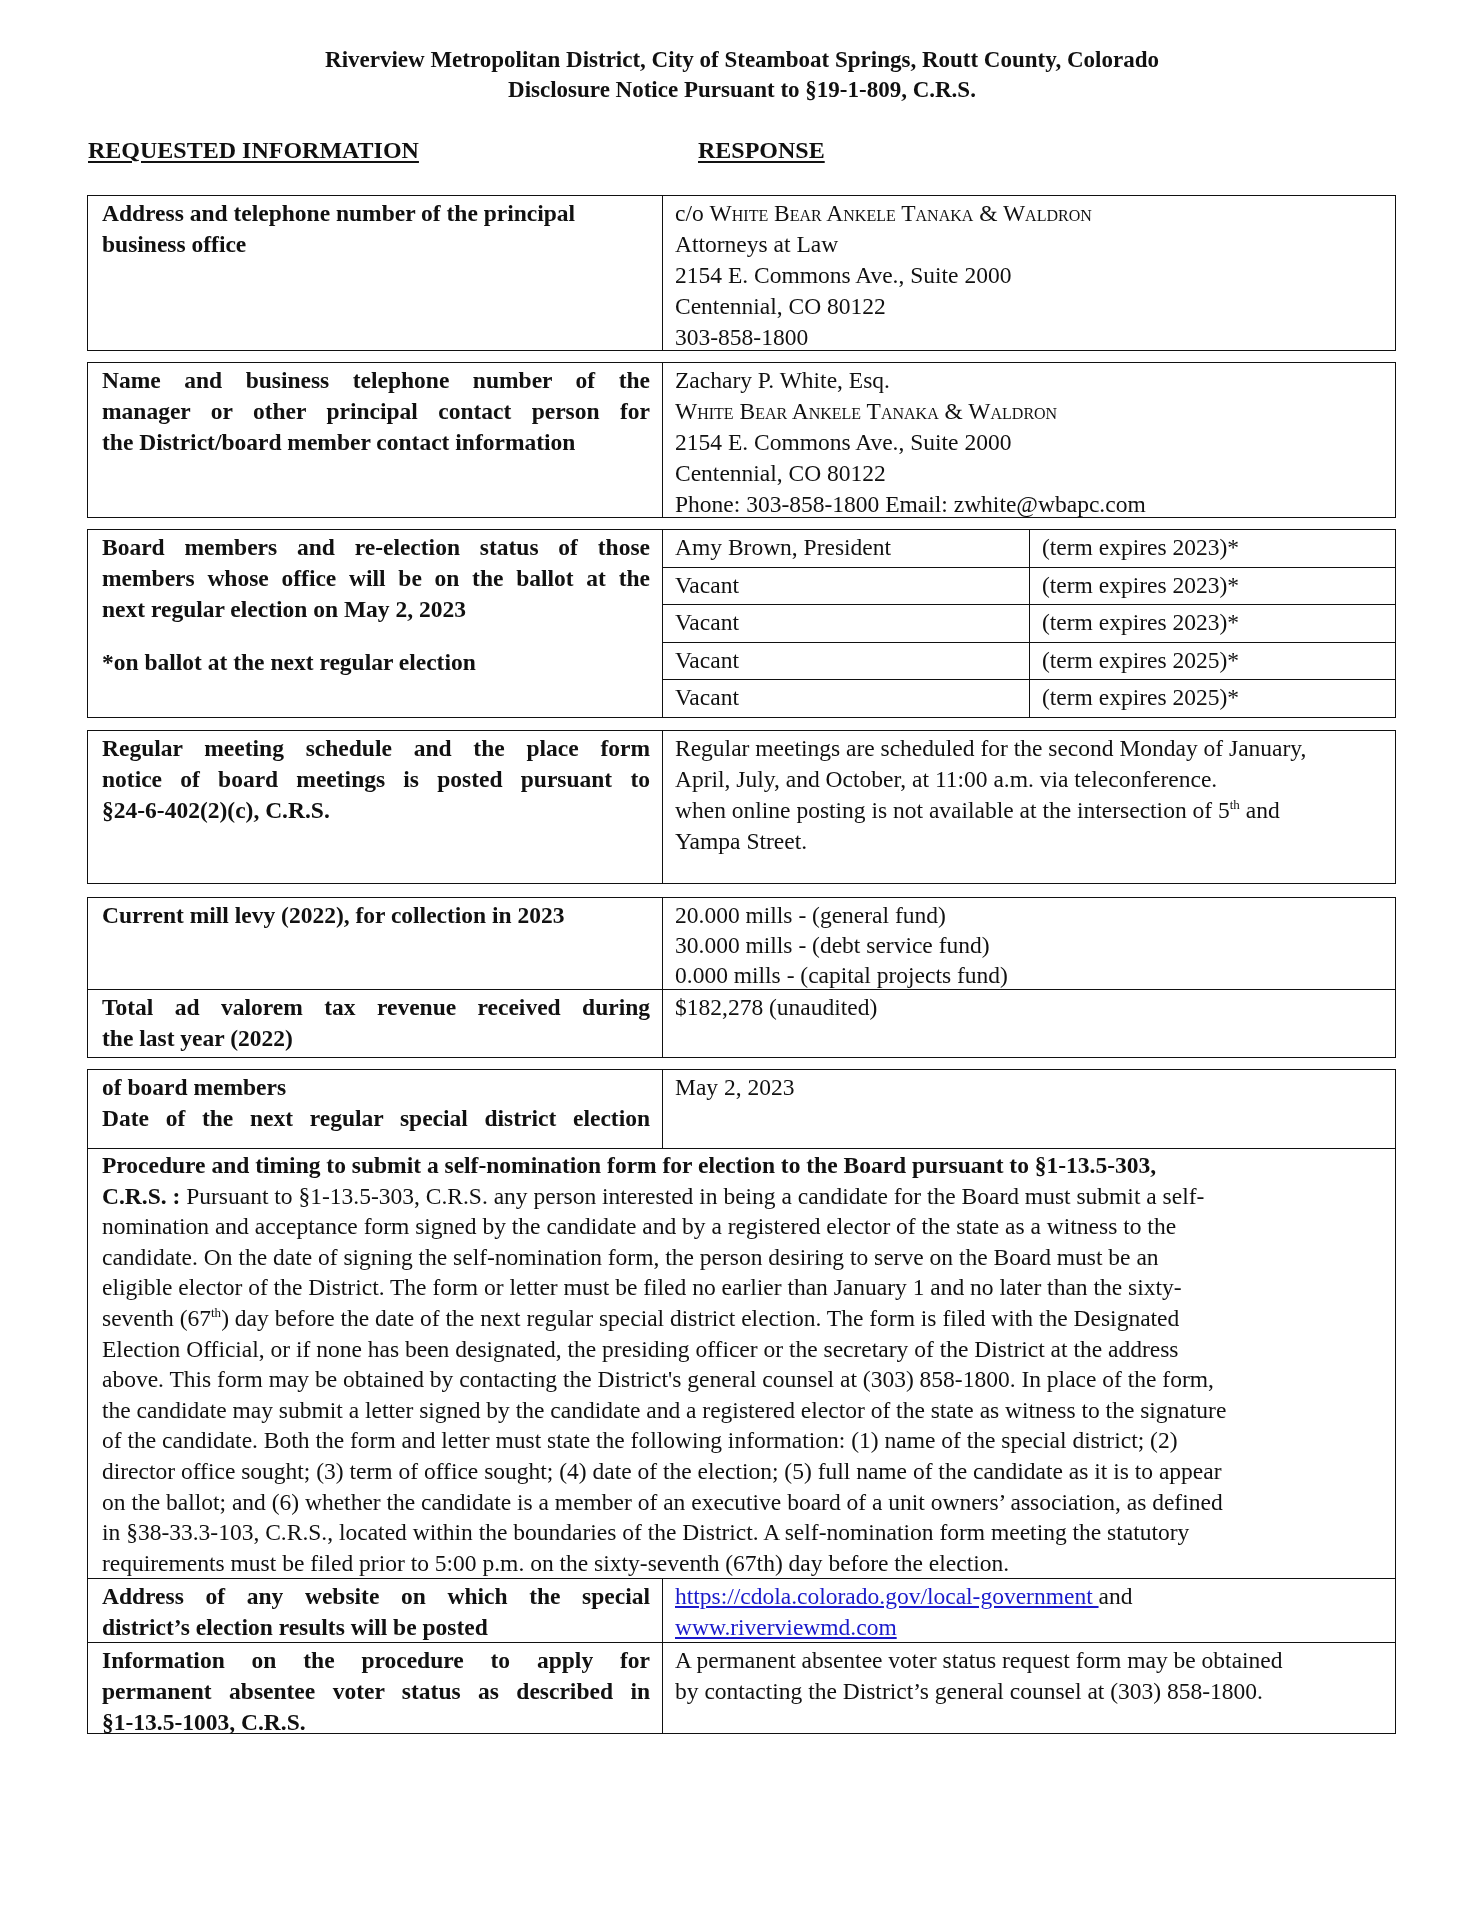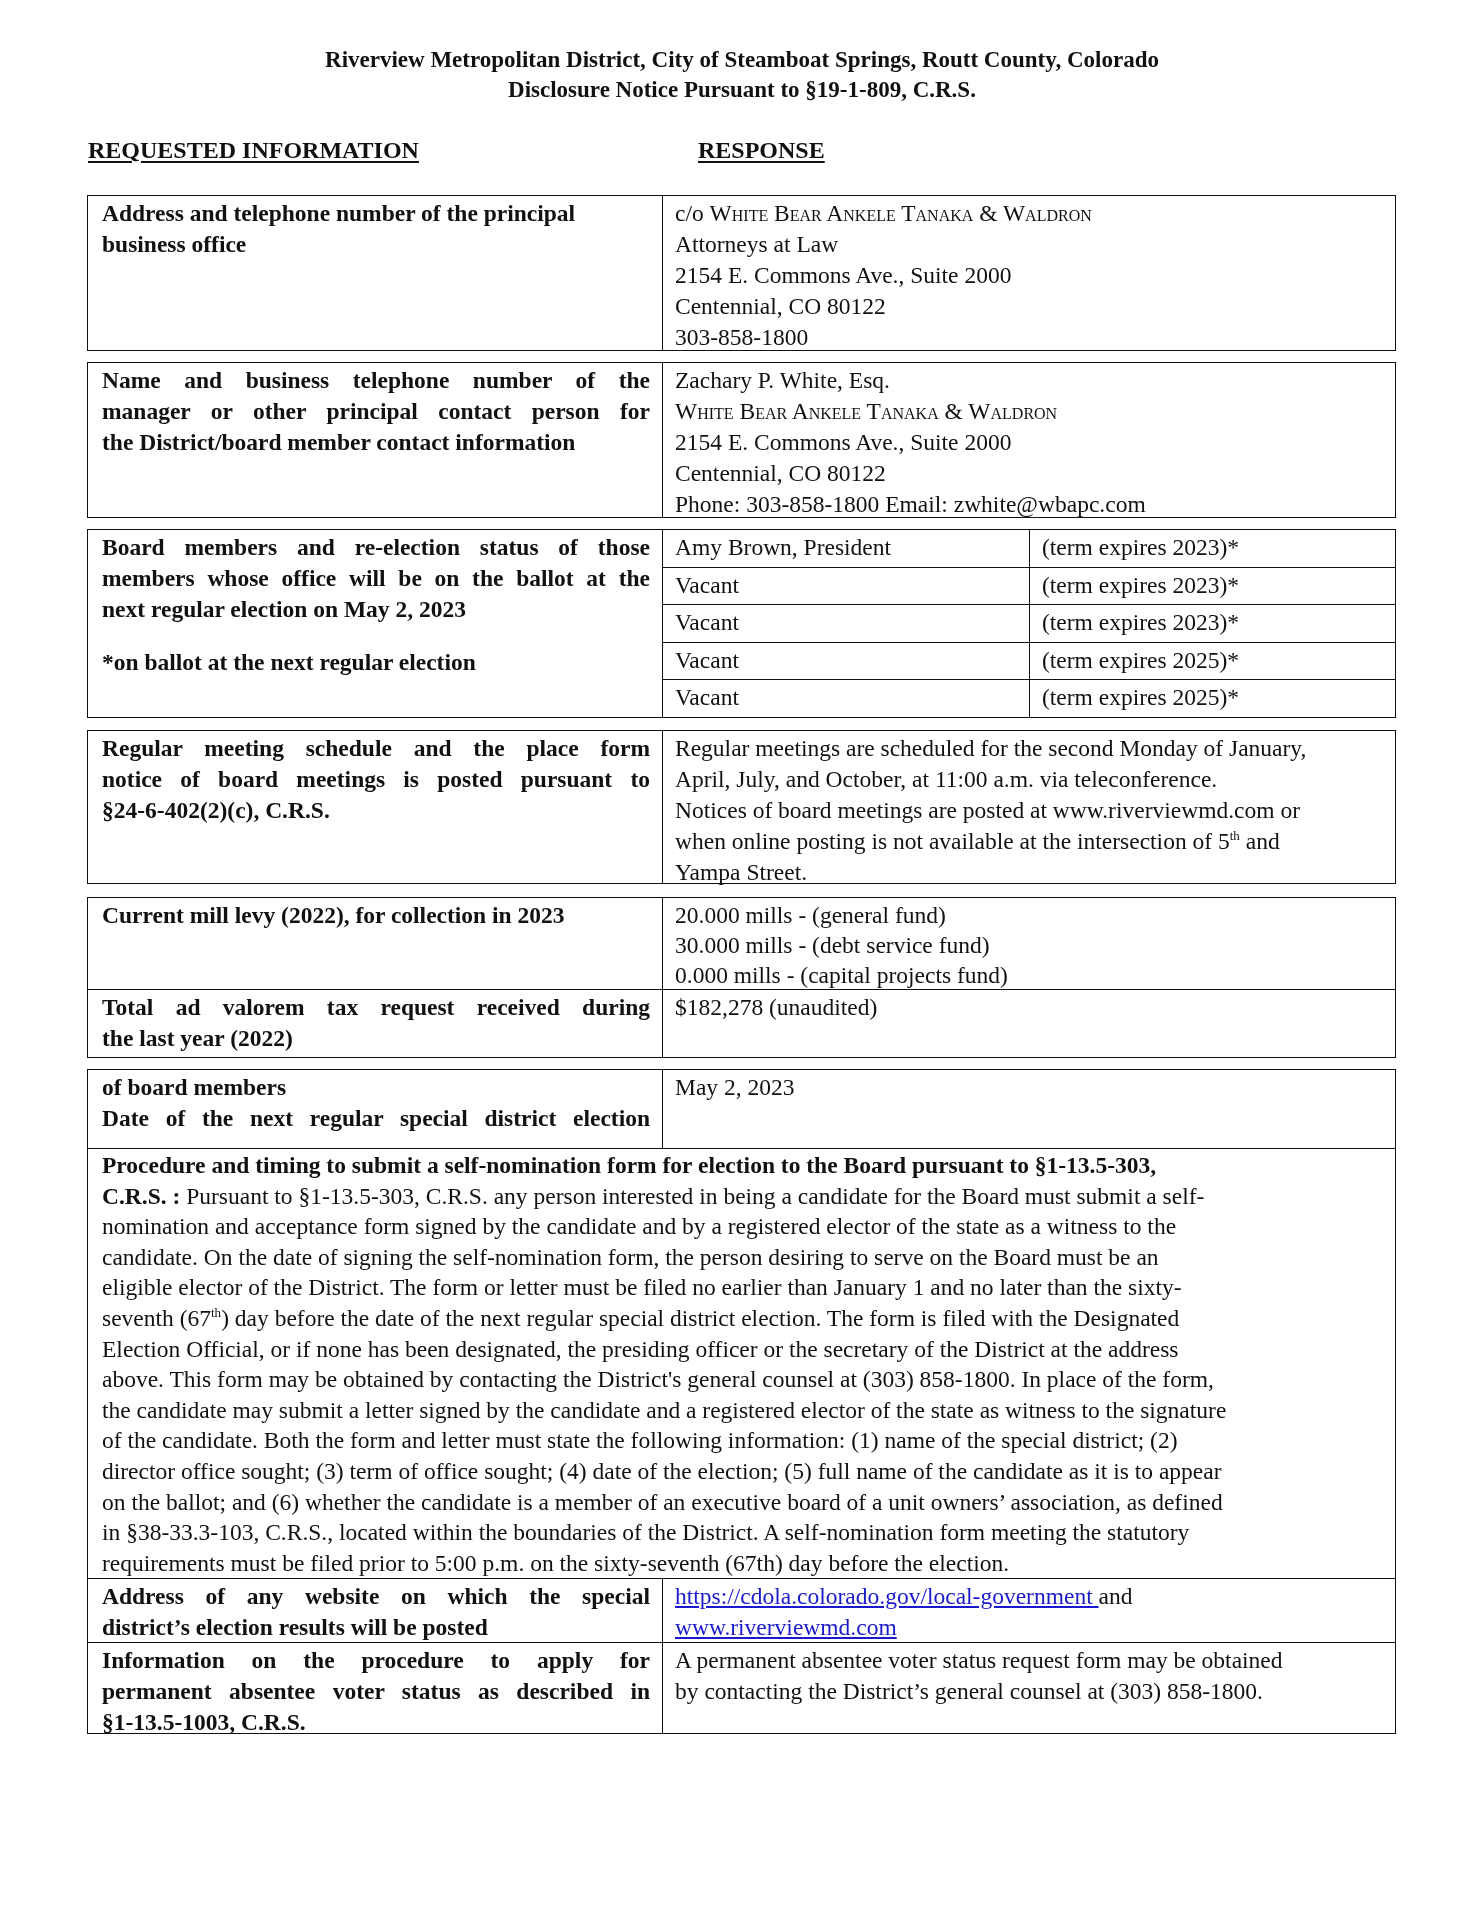--- a/index.html
+++ b/index.html
@@ -95,37 +95,36 @@
 
 <div class="box" style="top:730px;height:154px;">
   <div class="cell-l">
     <span class="line" style="text-align-last:justify;">Regular meeting schedule and the place form</span>
     <span class="line" style="text-align-last:justify;">notice of board meetings is posted pursuant to</span>
     <span class="line">§24-6-402(2)(c), C.R.S.</span>
   </div>
   <div class="cell-r">
     <span class="line">Regular meetings are scheduled for the second Monday of January,</span>
     <span class="line">April, July, and October, at 11:00 a.m. via teleconference.</span>
-    <span class="line">Notices of board meetings are posted at www.riverviewmd.com or</span>
     <span class="line"><span>when online posting is not available at the intersection of 5</span><sup>th</sup><span> and</span></span>
     <span class="line">Yampa Street.</span>
   </div>
 </div>
 
 <div class="box" style="top:897px;height:161px;font-family:Liberation Serif, serif;">
   <div class="cell-l" style="height:92px;border-bottom:1.5px solid #111;">
     <span class="line">Current mill levy (2022), for collection in 2023</span>
   </div>
   <div class="cell-r" style="height:92px;border-bottom:1.5px solid #111;line-height:30px;">
     <span class="line">20.000 mills - (general fund)</span>
     <span class="line">30.000 mills - (debt service fund)</span>
     <span class="line">0.000 mills - (capital projects fund)</span>
   </div>
   <div class="cell-l" style="top:92px;height:67px;">
-    <span class="line" style="text-align-last:justify;">Total ad valorem tax request received during</span>
+    <span class="line" style="text-align-last:justify;">Total ad valorem tax revenue received during</span>
     <span class="line">the last year (2022)</span>
   </div>
   <div class="cell-r" style="top:92px;height:67px;">
     <span class="line">$182,278  (unaudited)</span>
   </div>
 </div>
 
 <div class="box" style="top:1069px;height:665px;">
   <div class="cell-l" style="height:79px;">
     <span class="line">of board members</span>

